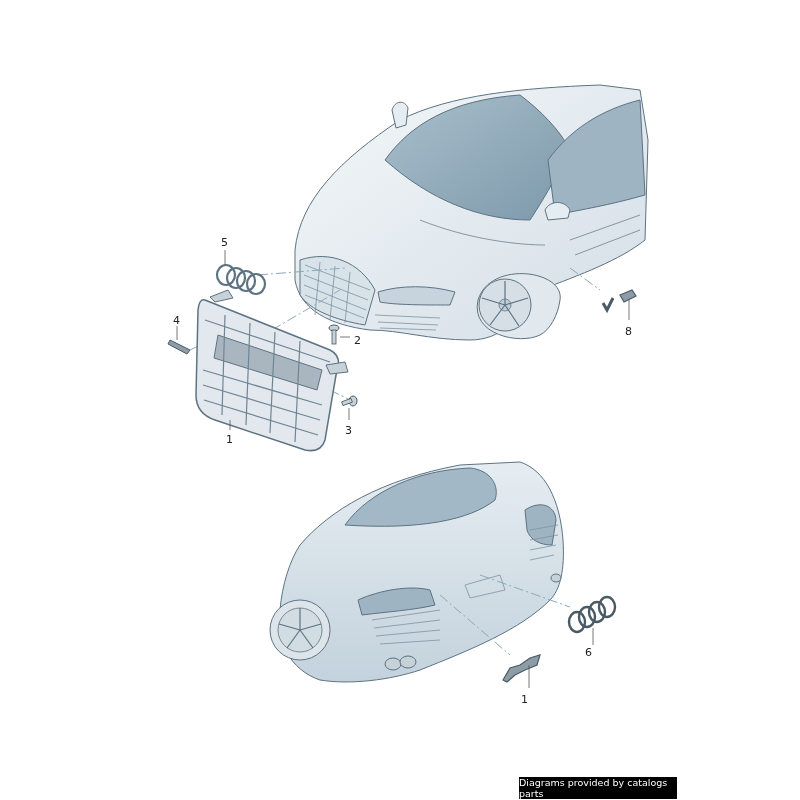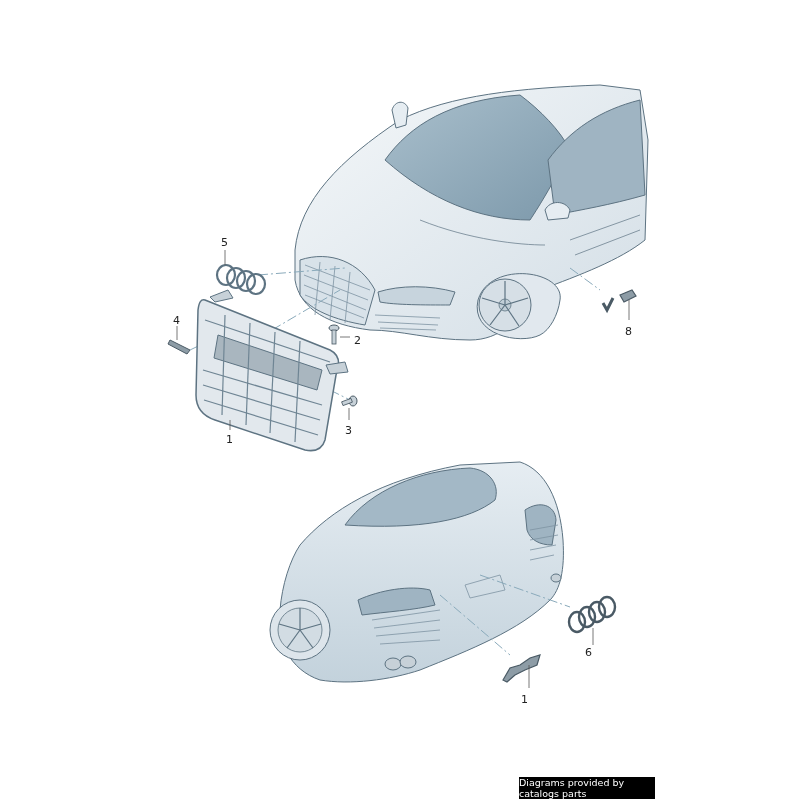--- a/index.html
+++ b/index.html
@@ -1,19 +1,19 @@
 <!DOCTYPE html>
 <html><head>
   <meta charset="utf-8">
   <style>
     html, body { margin: 0; padding: 0; }
     body { width: 800px; height: 800px; background: #ffffff; position: relative; overflow: hidden; font-family: "DejaVu Sans", sans-serif; }
     .canvas { position: absolute; left: 0; top: 0; width: 800px; height: 800px; }
     .label { position: absolute; font-size: 11px; color: #222; font-family: "DejaVu Sans", sans-serif; line-height: 1; }
-    .credit { position: absolute; left: 519px; top: 777px; width: 136px; height: 22px; background: #000; color: #fff; font-size: 9.5px; font-family: "DejaVu Sans", sans-serif; display: flex; align-items: center; justify-content: center; }
+    .credit { position: absolute; left: 519px; top: 777px; width: 158px; height: 22px; background: #000; color: #fff; font-size: 9.5px; font-family: "DejaVu Sans", sans-serif; display: flex; align-items: center; justify-content: center; }
   </style>
 </head>
 <body>
 
 <svg class="canvas" viewBox="0 0 800 800" width="800" height="800">
   <defs>
     <linearGradient id="bodyGrad" x1="0" y1="0" x2="1" y2="1">
       <stop offset="0" stop-color="#f4f7f9"></stop>
       <stop offset="1" stop-color="#d3dee6"></stop>
     </linearGradient>

